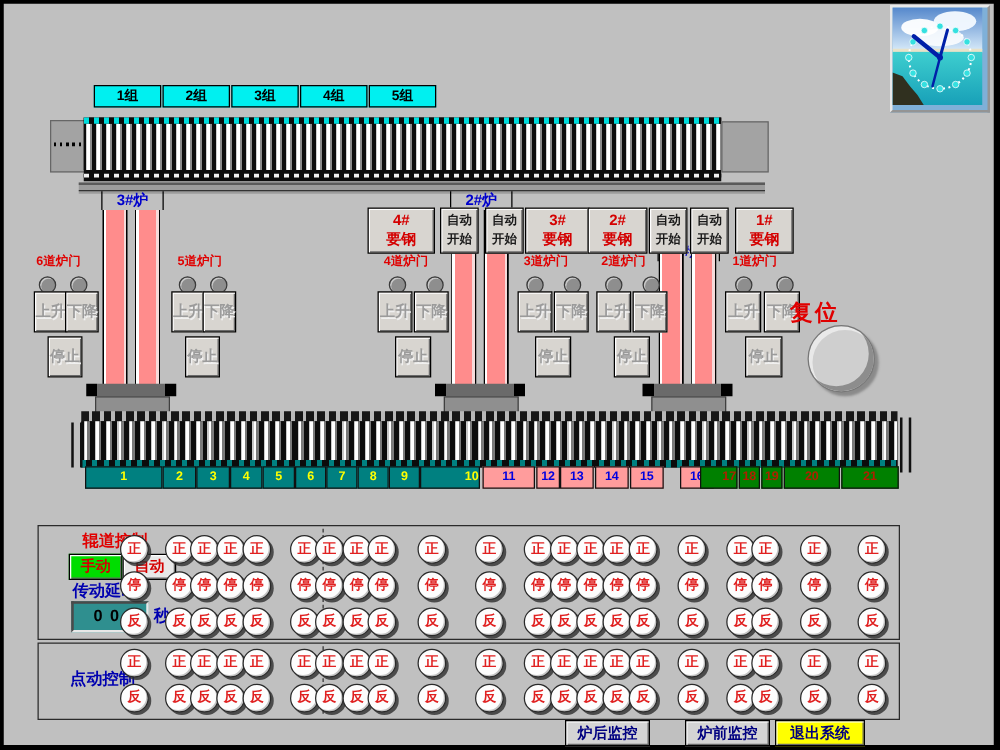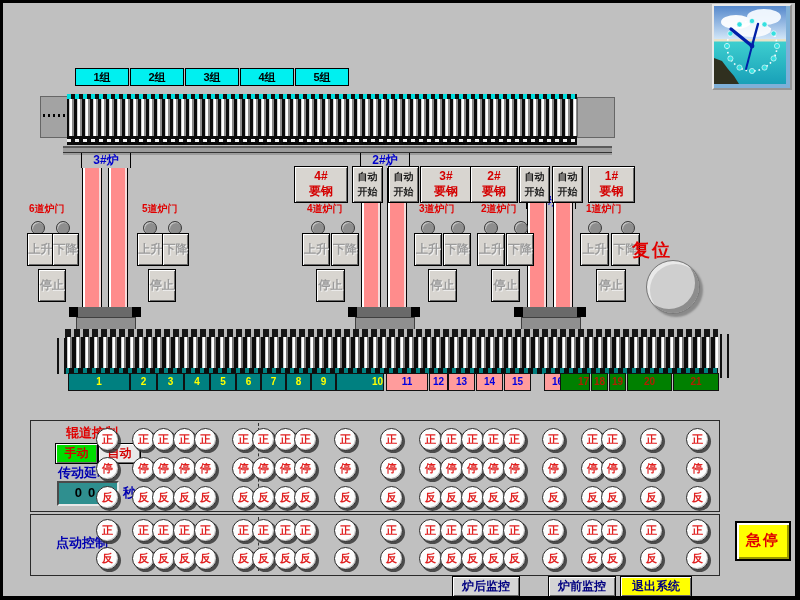--- a/index.html
+++ b/index.html
@@ -402,14 +402,13 @@
       <div class="abs cbtn" style="left: 542px; top: 547px;">反</div>
       <div class="abs cbtn" style="left: 581px; top: 547px;">反</div>
       <div class="abs cbtn" style="left: 601px; top: 547px;">反</div>
       <div class="abs cbtn" style="left: 640px; top: 547px;">反</div>
       <div class="abs cbtn" style="left: 686px; top: 547px;">反</div>
     </div>
 
   <div class="abs footer-btn" style="left:452px;">炉后监控</div>
   <div class="abs footer-btn" style="left:548px;">炉前监控</div>
   <div class="abs footer-btn footer-exit" style="left:620px;width:70px;">退出系统</div>
-  <div class="abs estop">急停</div>
 </div>
 
 </body></html>

